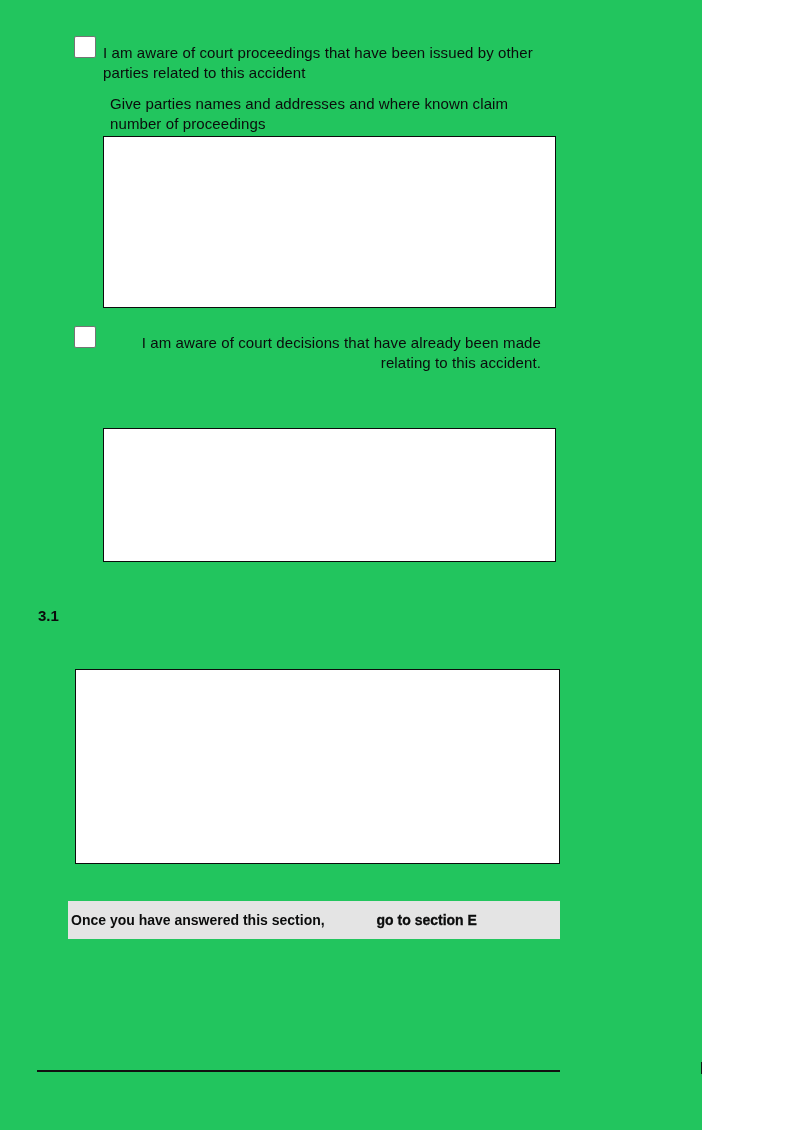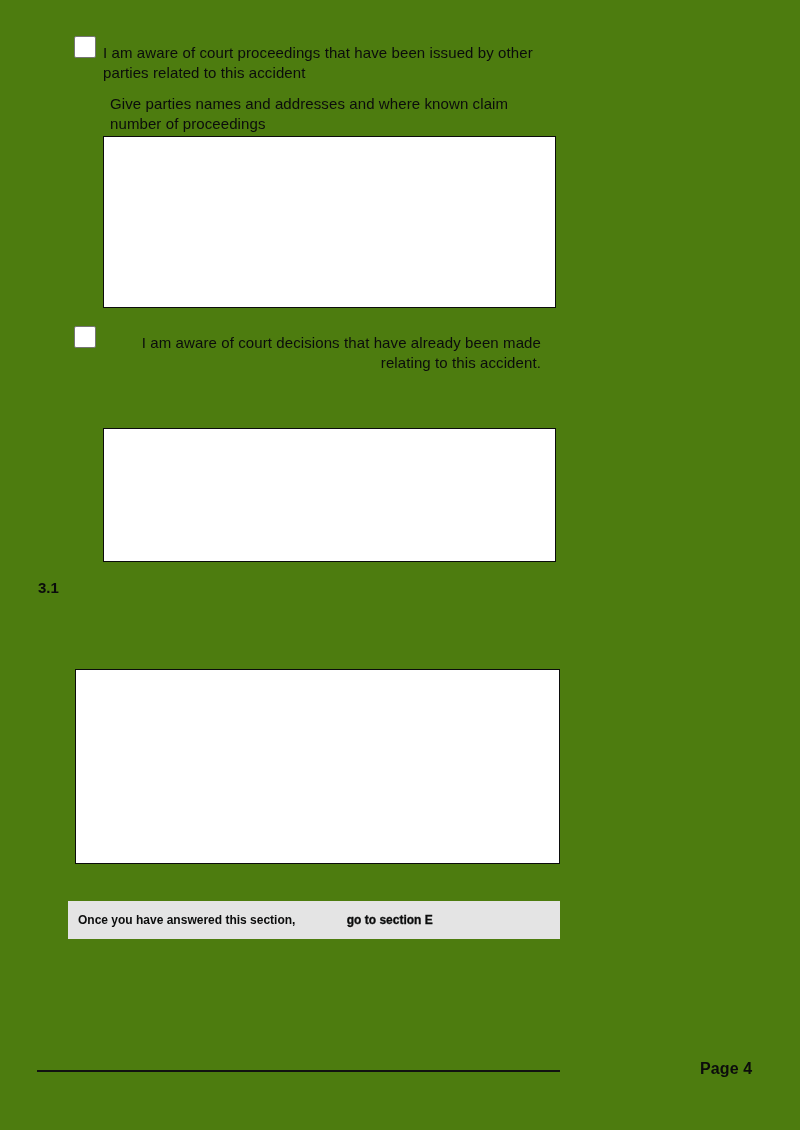--- a/index.html
+++ b/index.html
@@ -9,23 +9,23 @@
     --checkbox-border: #757575;
   }
   * { margin: 0; padding: 0; box-sizing: border-box; }
   html, body { background: #ffffff; }
   body {
     font-family: "Liberation Sans", sans-serif;
     color: var(--text);
   }
   .page {
     position: relative;
-    width: 800px;
+    width: 702px;
     height: 1130px;
-    background: #4d7c0f;
+    background: #22c55e;
     overflow: hidden;
   }
   .abs { position: absolute; }
   .body-text {
     font-size: 15px;
     line-height: 20px;
     color: var(--text);
     letter-spacing: 0.1px;
   }
   .checkbox {
@@ -49,22 +49,22 @@
   }
   .section-number {
     font-size: 15px;
     font-weight: 700;
     line-height: 20px;
   }
   .banner {
     background: var(--banner-bg);
     display: flex;
     align-items: center;
-    padding-left: 10px;
-    font-size: 12px;
+    padding-left: 3px;
+    font-size: 14px;
     line-height: 20px;
   }
   .banner .lead { font-weight: 600; }
   .banner .strong { font-weight: 800; -webkit-text-stroke: 0.3px; white-space: pre; margin-left: 48px; }
   .footer-rule {
     background: #111111;
     height: 2px;
   }
   .page-number {
     font-size: 16px;
@@ -80,21 +80,21 @@
 
   <div class="abs checkbox" style="left:74px; top:36px;" role="checkbox" aria-checked="false"></div>
   <div class="abs body-text" style="left:103px; top:43px; width:462px;">I am aware of court proceedings that have been issued by other parties related to this accident</div>
   <div class="abs body-text" style="left:110px; top:94px; width:428px;">Give parties names and addresses and where known claim number of proceedings</div>
   <textarea class="abs write-box" style="left: 103px; top: 136px; width: 453px; height: 172px;"></textarea>
 
   <div class="abs checkbox" style="left:74px; top:326px;" role="checkbox" aria-checked="false"></div>
   <div class="abs body-text" style="left:103px; top:333px; width:438px;text-align:right;">I am aware of court decisions that have already been made relating to this accident.</div>
   <textarea class="abs write-box" style="left: 103px; top: 428px; width: 453px; height: 134px;"></textarea>
 
-  <div class="abs section-number" style="left:38px; top:578px;">3.1</div>
+  <div class="abs section-number" style="left:38px; top:606px;">3.1</div>
   <textarea class="abs write-box" style="left: 75px; top: 669px; width: 485px; height: 195px;"></textarea>
 
   <div class="abs banner" style="left:68px; top:901px; width:492px; height:38px;">
     <span class="lead">Once you have answered this section,</span>
       <span class="strong"> go to section E</span>
   </div>
 
   <div class="abs footer-rule" style="left:37px; top:1070px; width:523px;"></div>
   <div class="abs page-number" style="left:700px; top:1060px; width:62px;">Page 4</div>
 

